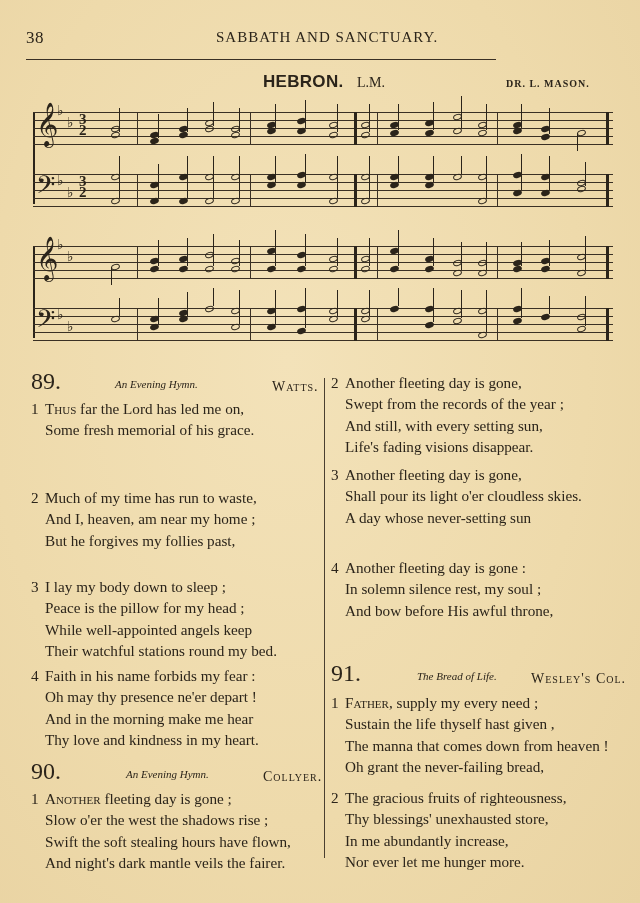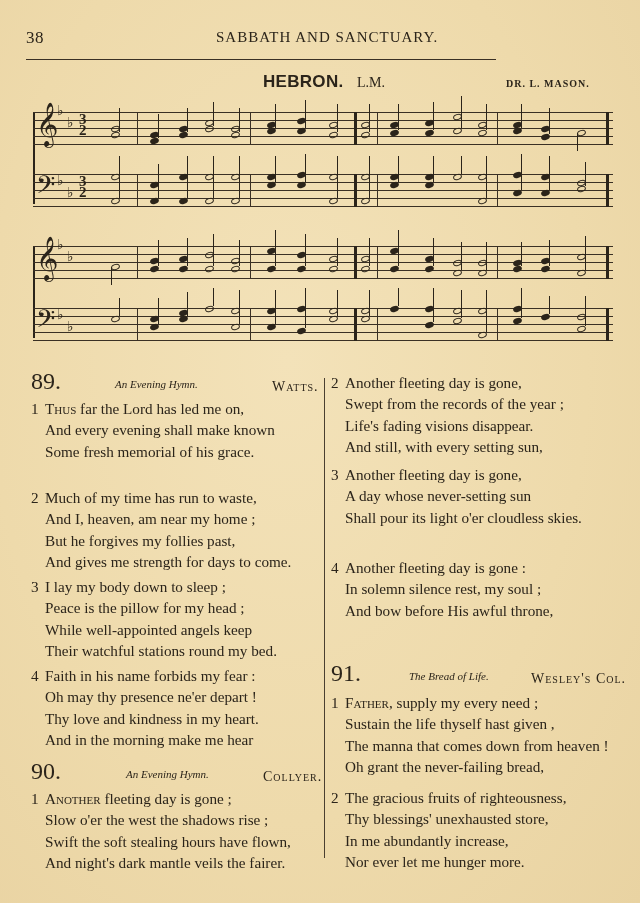--- a/index.html
+++ b/index.html
@@ -333,73 +333,71 @@
 
   <div class="col-divider"></div>
 
   <div class="hymn-head" style="left:31px;top:368px;width:288px;">
     <span class="hymn-num">89.</span>
     <span class="hymn-sub" style="left:84px;">An Evening Hymn.</span>
     <span class="hymn-author" style="left:241px;">Watts.</span>
   </div>
   <div id="h0s0" class="stanza" style="left:31px;top:398px;">
       <span class="ln"><span class="num">1</span><span class="sc">Thus </span>far the Lord has led me on,</span>
-      <span class="ln">And every evening shall make known</span>
       <span class="ln">Some fresh memorial of his grace.</span>
     </div>
   <div id="h0s1" class="stanza" style="left:31px;top:487px;">
       <span class="ln"><span class="num">2</span>Much of my time has run to waste,</span>
       <span class="ln">And I, heaven, am near my home ;</span>
       <span class="ln">But he forgives my follies past,</span>
-      <span class="ln">And gives me strength for days to come.</span>
     </div>
   <div id="h0s2" class="stanza" style="left:31px;top:576px;">
       <span class="ln"><span class="num">3</span>I lay my body down to sleep ;</span>
       <span class="ln">Peace is the pillow for my head ;</span>
       <span class="ln">While well-appointed angels keep</span>
       <span class="ln">Their watchful stations round my bed.</span>
     </div>
   <div id="h0s3" class="stanza" style="left:31px;top:665px;">
       <span class="ln"><span class="num">4</span>Faith in his name forbids my fear :</span>
       <span class="ln">Oh may thy presence ne'er depart !</span>
+      <span class="ln">And in the morning make me hear</span>
       <span class="ln">Thy love and kindness in my heart.</span>
-      <span class="ln">And in the morning make me hear</span>
     </div>
 
   <div class="hymn-head" style="left:31px;top:758px;width:288px;">
     <span class="hymn-num">90.</span>
     <span class="hymn-sub" style="left:95px;">An Evening Hymn.</span>
     <span class="hymn-author" style="left:232px;">Collyer.</span>
   </div>
   <div id="h1s0" class="stanza" style="left:31px;top:788px;">
       <span class="ln"><span class="num">1</span><span class="sc">Another </span>fleeting day is gone ;</span>
       <span class="ln">Slow o'er the west the shadows rise ;</span>
       <span class="ln">Swift the soft stealing hours have flown,</span>
       <span class="ln">And night's dark mantle veils the fairer.</span>
     </div>
   <div id="h1s1" class="stanza" style="left:331px;top:372px;">
       <span class="ln"><span class="num">2</span>Another fleeting day is gone,</span>
       <span class="ln">Swept from the records of the year ;</span>
+      <span class="ln">And still, with every setting sun,</span>
       <span class="ln">Life's fading visions disappear.</span>
-      <span class="ln">And still, with every setting sun,</span>
     </div>
   <div id="h1s2" class="stanza" style="left:331px;top:464px;">
       <span class="ln"><span class="num">3</span>Another fleeting day is gone,</span>
+      <span class="ln">Shall pour its light o'er cloudless skies.</span>
       <span class="ln">A day whose never-setting sun</span>
-      <span class="ln">Shall pour its light o'er cloudless skies.</span>
     </div>
   <div id="h1s3" class="stanza" style="left:331px;top:557px;">
       <span class="ln"><span class="num">4</span>Another fleeting day is gone :</span>
       <span class="ln">In solemn silence rest, my soul ;</span>
       <span class="ln">And bow before His awful throne,</span>
     </div>
 
   <div class="hymn-head" style="left:331px;top:660px;width:300px;">
     <span class="hymn-num">91.</span>
-    <span class="hymn-sub" style="left:78px;">The Bread of Life.</span>
+    <span class="hymn-sub" style="left:86px;">The Bread of Life.</span>
     <span class="hymn-author" style="left:200px;">Wesley's Col.</span>
   </div>
   <div id="h2s0" class="stanza" style="left:331px;top:692px;">
       <span class="ln"><span class="num">1</span><span class="sc">Father, </span>supply my every need ;</span>
       <span class="ln">Sustain the life thyself hast given ,</span>
       <span class="ln">The manna that comes down from heaven !</span>
       <span class="ln">Oh grant the never-failing bread,</span>
     </div>
   <div id="h2s1" class="stanza" style="left:331px;top:787px;">
       <span class="ln"><span class="num">2</span>The gracious fruits of righteousness,</span>

